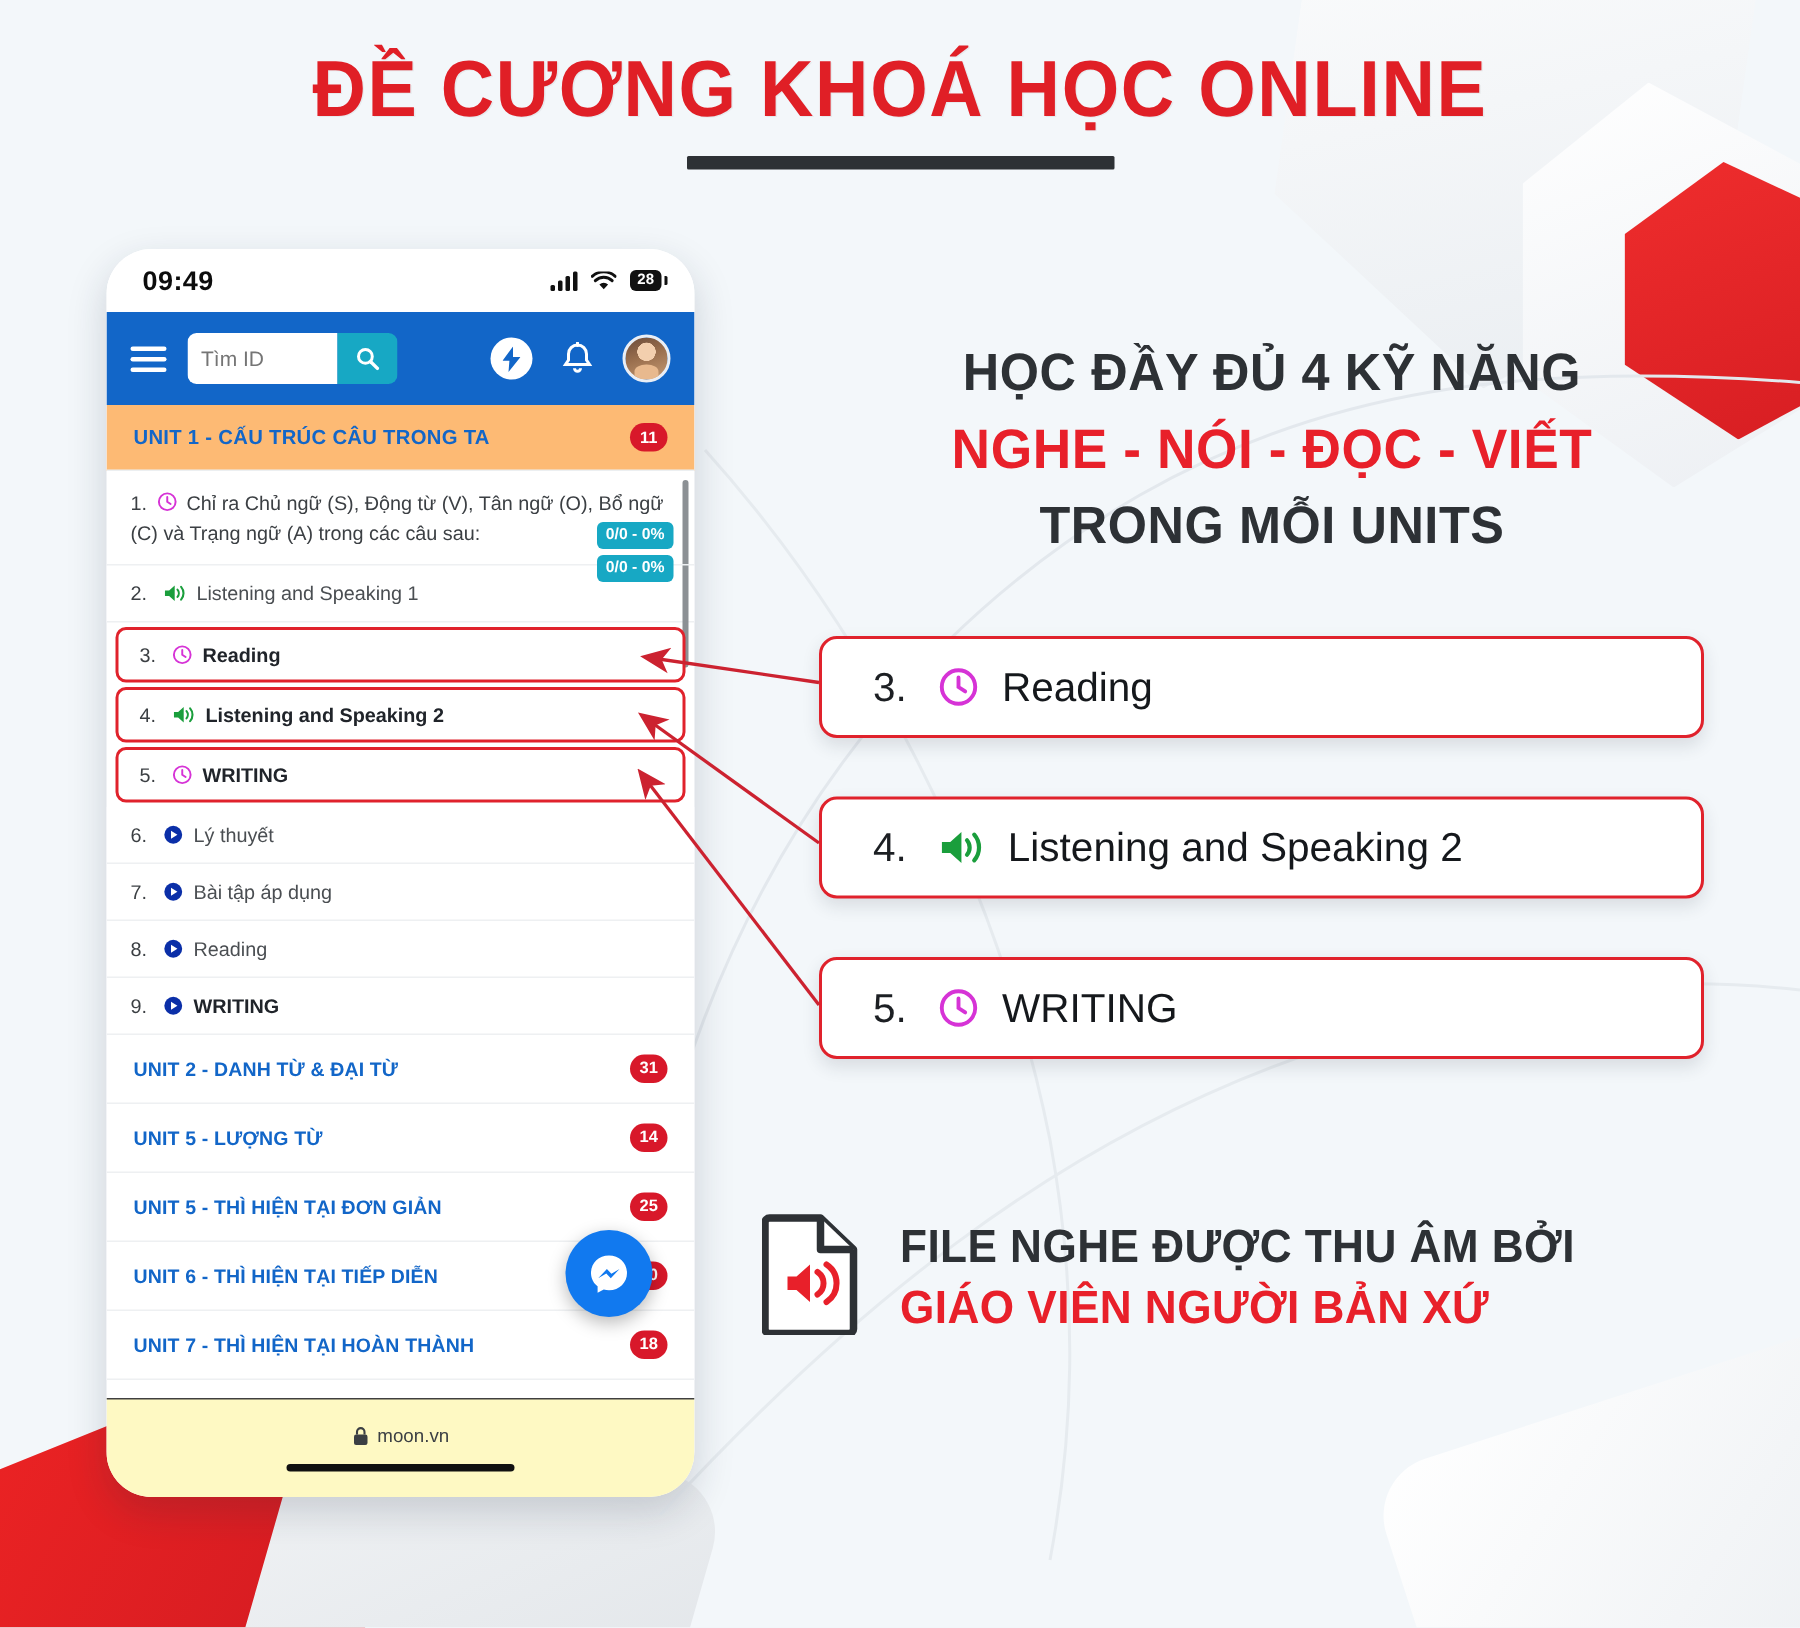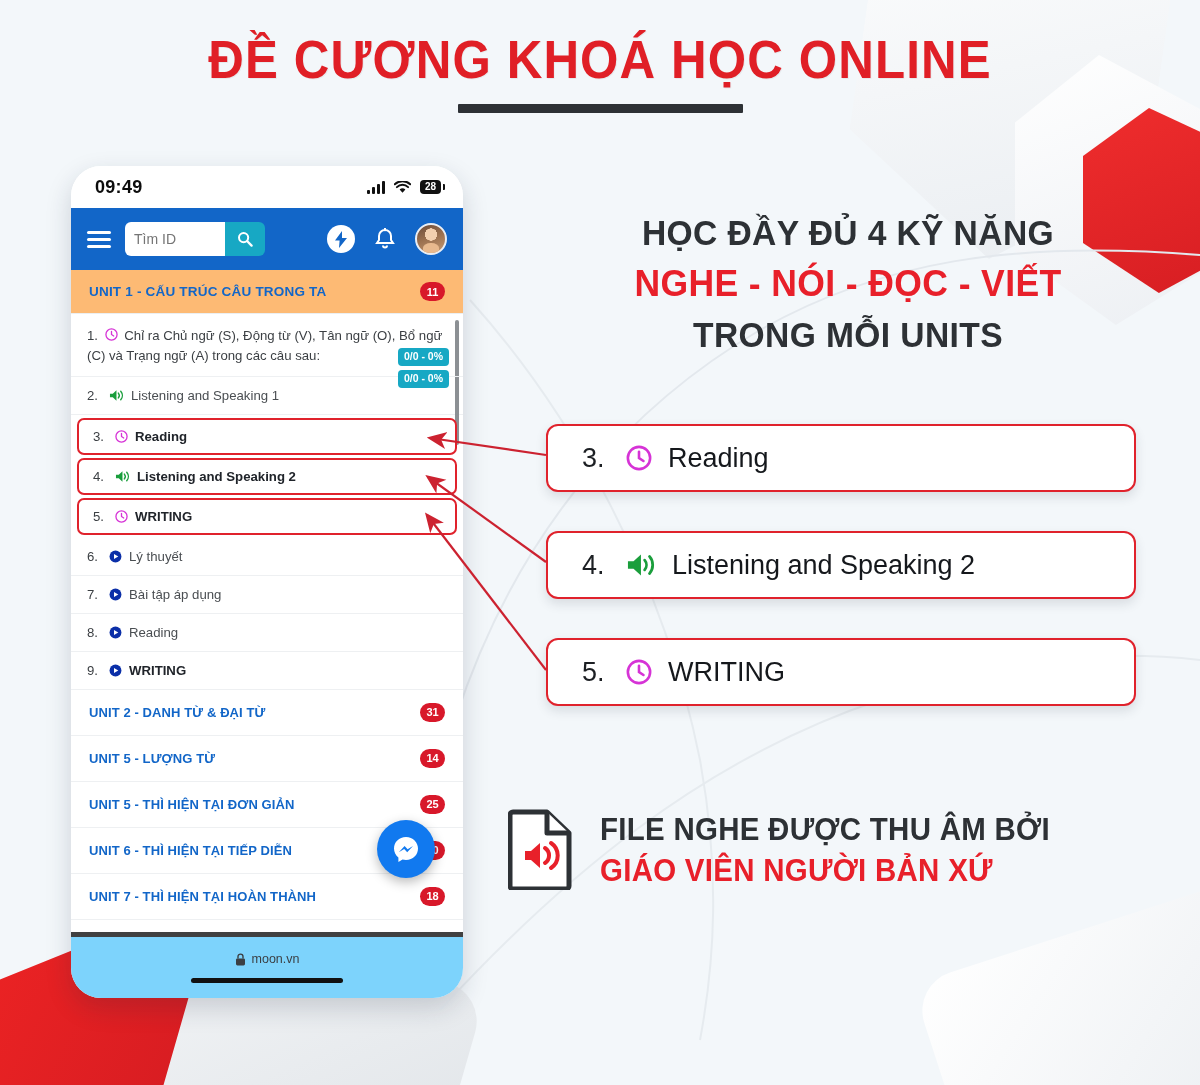--- a/index.html
+++ b/index.html
@@ -164,29 +164,29 @@
   }
   .unit-row .t { color:#1266c8; font-size:13px; font-weight:bold; letter-spacing:.1px;}
 
   .fab {
     position:absolute; right:28px; bottom:120px;
     width:58px;height:58px;border-radius:50%;
     background:#1179ef; display:flex;align-items:center;justify-content:center;
     box-shadow:0 4px 12px rgba(0,0,0,.28); z-index:9; cursor:pointer;
   }
   .phone-foot {
-    position:absolute; left:0; bottom:0; width:100%; height:66px; background:#7dd3fc;
-    border-top:5px solid #404040; display:flex; flex-direction:column;
+    position:absolute; left:0; bottom:0; width:100%; height:66px; background:#fef9c3;
+    border-top:1px solid #404040; display:flex; flex-direction:column;
     align-items:center; justify-content:center; gap:12px;
   }
   .url { display:flex;align-items:center;gap:6px;font-size:12.5px;color:#3b3f43;}
   .homebar { width:152px;height:5px;background:#111;border-radius:3px;}
 
   
-  .hl-block { position:absolute; left:556px; top:208px; width:584px; text-align:center;}
+  .hl-block { position:absolute; left:556px; top:224px; width:584px; text-align:center;}
   .hl-line {
     font-family:"Liberation Sans Narrow","Liberation Sans",sans-serif;
     font-size:35px; font-weight:bold; letter-spacing:.4px; line-height:1.42;
     transform: scaleX(.96);
   }
   .hl-dark { color:#2d3135; }
   .hl-red  { color:#e8202a; font-size:37px; }
 
   .callouts { position:absolute; left:546px; top:424px; width:590px; }
   .callout {

